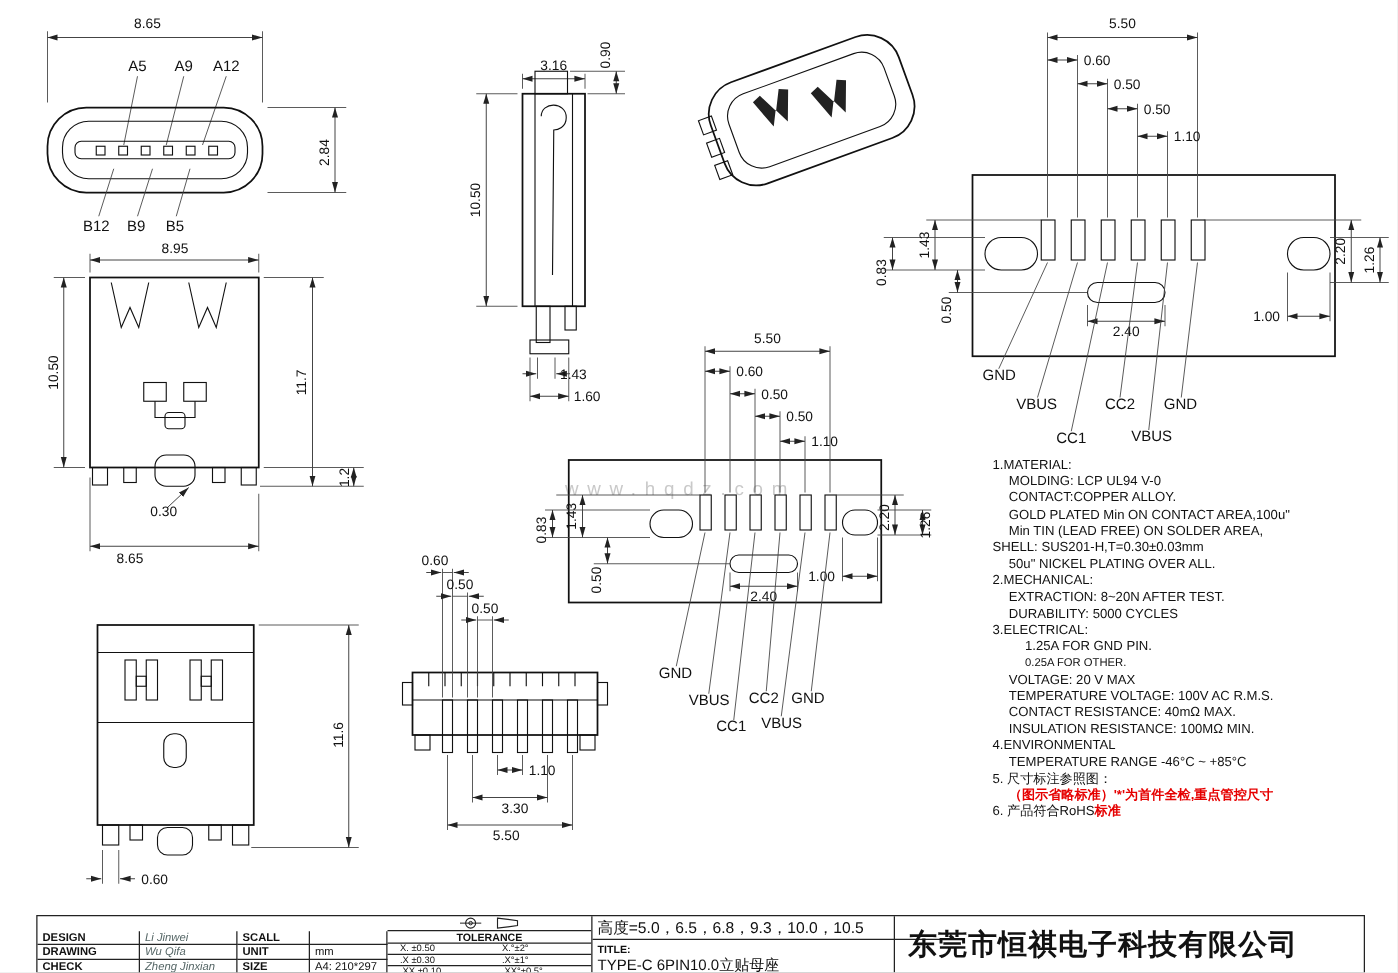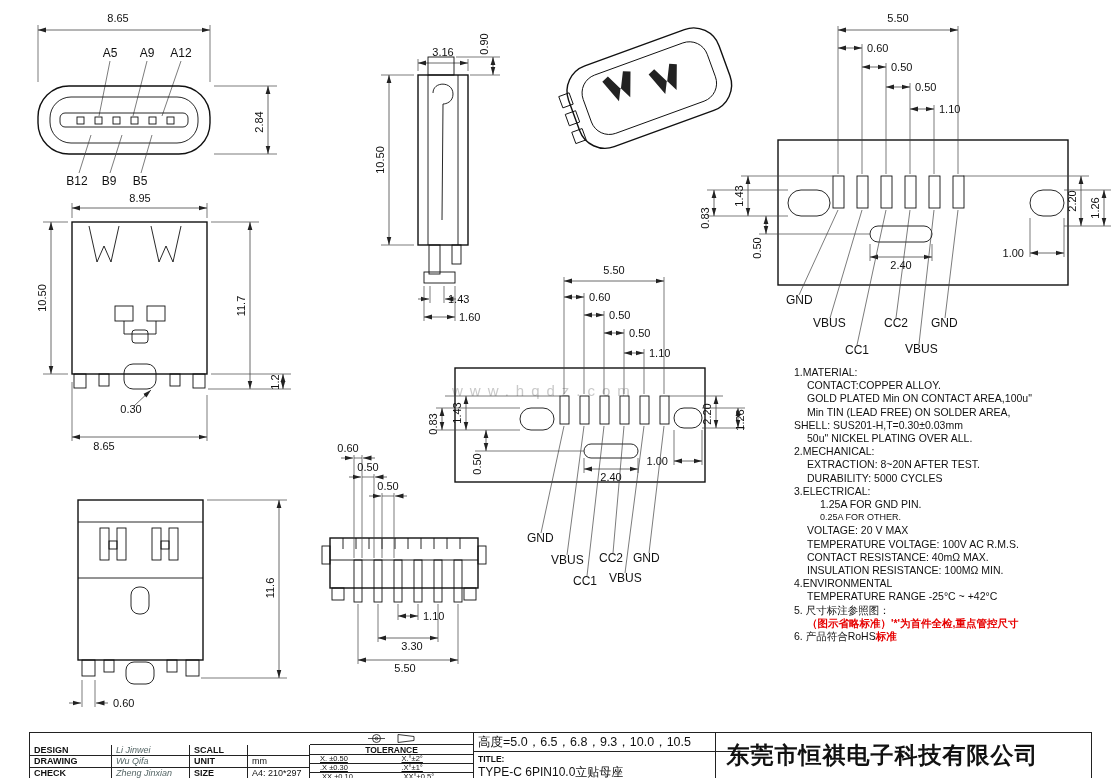--- a/index.html
+++ b/index.html
@@ -25,21 +25,21 @@
   #notes .red{color:#e60000;font-weight:bold;}
   #notes .sm{font-size:9px;}
 
   #tb{position:absolute;left:29px;top:732px;width:1061px;height:45px;border:1.5px solid #222;font-size:9px;color:#111;box-sizing:content-box;}
   #tb *{box-sizing:border-box;}
   .tb-left{position:absolute;left:0;top:0;width:280px;height:100%;display:grid;grid-template-columns:82px 78px 58px 62px;grid-template-rows:repeat(4,1fr);margin-top:12px;}
   .tb-left .cell{border-right:1px solid #222;border-bottom:1px solid #222;display:flex;align-items:center;padding:0 4px;overflow:hidden;}
   .tb-left .lab{font-weight:bold;}
   .tb-left .name{font-style:italic;color:#566;}
   .tb-left .val{font-weight:normal;text-align:center;}
-  .tb-tol{position:absolute;left:280px;top:0;width:163px;height:100%;display:flex;flex-direction:column;text-decoration:underline;}
+  .tb-tol{position:absolute;left:280px;top:0;width:163px;height:100%;display:flex;flex-direction:column;}
   .tol-sym{height:13px;border-bottom:1px solid #222;display:flex;align-items:center;justify-content:center;}
   .tol-head{height:10px;border-bottom:1px solid #222;text-align:center;font-weight:bold;font-size:8.5px;line-height:10px;}
   .tol-row{flex:1;display:flex;align-items:flex-end;border-bottom:1px solid #222;font-size:7.5px;line-height:8px;}
   .tol-row:last-child{border-bottom:none;}
   .tol-row span{width:50%;padding-left:10px;}
   .tb-title{position:absolute;left:443px;top:0;width:284px;height:100%;border-left:1px solid #222;}
   .height-note{height:19px;border-bottom:1px solid #222;font-size:12.5px;display:flex;align-items:center;padding-left:4px;white-space:nowrap;overflow:hidden;}
   .title-label{font-size:8.5px;font-weight:bold;padding:2px 0 0 4px;}
   .title-text{font-size:12px;padding-left:4px;white-space:nowrap;}
   .tb-company{position:absolute;left:685px;top:0;width:334px;height:100%;border-left:1px solid #222;display:flex;align-items:center;justify-content:center;font-size:23px;font-weight:bold;letter-spacing:1px;white-space:nowrap;overflow:hidden;}
@@ -371,37 +371,38 @@
     <text class="d" x="412" y="650" text-anchor="middle">3.30</text>
     <line class="ext" x1="358" y1="604" x2="358" y2="664"></line>
     <line class="ext" x1="458" y1="604" x2="458" y2="664"></line>
     <line class="dim" x1="358" y1="660" x2="458" y2="660"></line>
     <text class="d" x="405" y="672" text-anchor="middle">5.50</text>
   </g>
 </svg>
 
 <div id="notes">
   <div class="i1">1.MATERIAL:</div>
+  <div class="i2">MOLDING: LCP UL94 V-0</div>
   <div class="i2">CONTACT:COPPER ALLOY.</div>
   <div class="i2">GOLD PLATED Min ON CONTACT AREA,100u"</div>
   <div class="i2">Min TIN (LEAD FREE) ON SOLDER AREA,</div>
   <div class="i1">SHELL: SUS201-H,T=0.30±0.03mm</div>
   <div class="i2">50u" NICKEL PLATING OVER ALL.</div>
   <div class="i1">2.MECHANICAL:</div>
   <div class="i2">EXTRACTION: 8~20N AFTER TEST.</div>
   <div class="i2">DURABILITY: 5000 CYCLES</div>
   <div class="i1">3.ELECTRICAL:</div>
   <div class="i3">1.25A FOR GND PIN.</div>
   <div class="i3 sm">0.25A FOR OTHER.</div>
   <div class="i2">VOLTAGE: 20 V MAX</div>
   <div class="i2">TEMPERATURE VOLTAGE: 100V AC R.M.S.</div>
   <div class="i2">CONTACT RESISTANCE: 40mΩ MAX.</div>
   <div class="i2">INSULATION RESISTANCE: 100MΩ MIN.</div>
   <div class="i1">4.ENVIRONMENTAL</div>
-  <div class="i2">TEMPERATURE RANGE -25°C ~ +42°C</div>
+  <div class="i2">TEMPERATURE RANGE -46°C ~ +85°C</div>
   <div class="i1"><span>5. 尺寸标注参照图：</span></div>
   <div class="i2 red">（图示省略标准）'*'为首件全检,重点管控尺寸</div>
   <div class="i1"><span>6. 产品符合RoHS</span><span class="red">标准</span></div>
 </div>
 
 <div id="tb">
   <div class="tb-left">
     <div class="cell lab">DESIGN</div>
     <div class="cell name">Li Jinwei</div>
     <div class="cell lab">SCALL</div>

